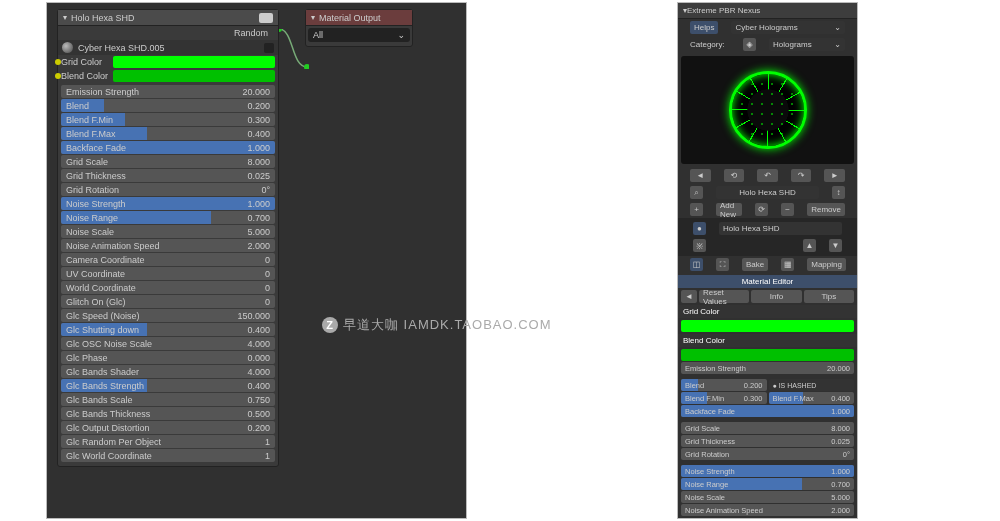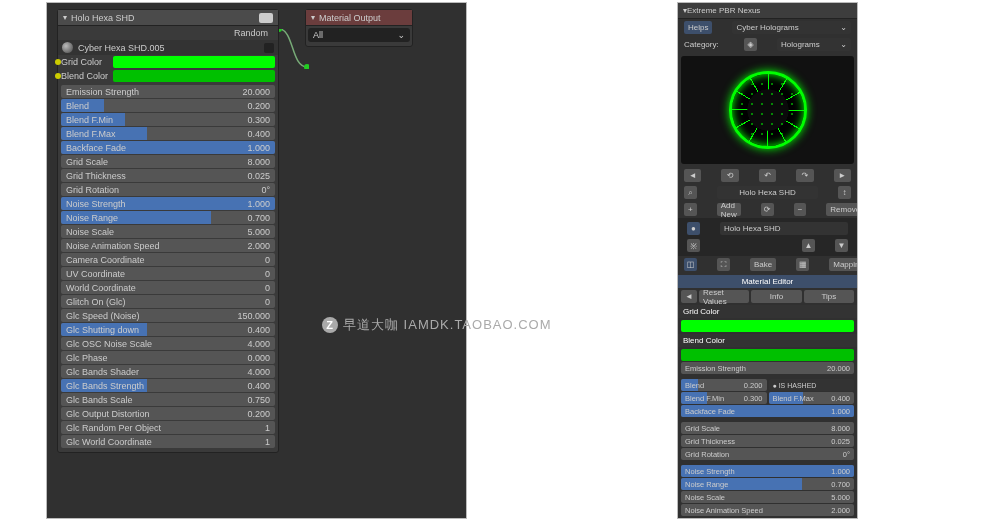--- a/index.html
+++ b/index.html
@@ -29,21 +29,21 @@
   .prow .nm{position:relative;padding-left:5px;flex:1;z-index:2;}
   .prow .vl{position:relative;padding-right:5px;z-index:2;}
   .out-body{padding:2px;}
   .out-sel{background:#222;border-radius:3px;display:flex;align-items:center;height:14px;padding:0 5px;margin-bottom:2px;}
   .osock{position:relative;display:flex;align-items:center;height:15px;padding-left:8px;}
   .osock .od{position:absolute;left:-3px;width:6px;height:6px;border-radius:50%;border:1px solid #222;}
   .wire{position:absolute;left:232px;top:26px;}
   
   .rpanel{position:absolute;inset:0;overflow:hidden;font-size:8px;}
   .rp-head{background:#3d3d3d;padding:3px 5px;display:flex;align-items:center;border-bottom:1px solid #222;}
-  .rrow{display:flex;align-items:center;padding:2px 6px;gap:20px;}
+  .rrow{display:flex;align-items:center;padding:2px 12px;gap:13px;}
   .rbtn{background:#555;border-radius:2px;height:13px;display:flex;align-items:center;justify-content:center;padding:0 4px;}
   .rsel{background:#333;border-radius:2px;height:13px;flex:1;display:flex;align-items:center;padding:0 4px;justify-content:space-between;}
   .preview{height:108px;margin:3px;background:#111;border-radius:3px;display:flex;align-items:center;justify-content:center;position:relative;}
   .holo{width:78px;height:78px;border-radius:50%;border:3px solid #0f0;box-shadow:0 0 10px #0f0,inset 0 0 8px #0f0;position:relative;background:
     radial-gradient(circle,#0a0a0a 40%,transparent 41%),
     repeating-conic-gradient(from 0deg,#0f0 0deg 2deg,transparent 2deg 30deg);
     background-color:#000;}
   .holo::after{content:"";position:absolute;inset:5px;border-radius:50%;
     background-image:radial-gradient(#0f0 1px,transparent 1.5px);background-size:10px 10px;opacity:.5;}
   .rdark{background:#262626;padding:2px 3px;}
@@ -197,20 +197,25 @@
   <span class="nm">Glc Bands Strength</span>
   <span class="vl">0.400</span>
         </div>
         <div class="prow">
   <span class="fill" style="width:0%"></span>
   <span class="nm">Glc Bands Scale</span>
   <span class="vl">0.750</span>
         </div>
         <div class="prow">
   <span class="fill" style="width:0%"></span>
+  <span class="nm">Glc Bands Thickness</span>
+  <span class="vl">0.500</span>
+        </div>
+        <div class="prow">
+  <span class="fill" style="width:0%"></span>
   <span class="nm">Glc Output Distortion</span>
   <span class="vl">0.200</span>
         </div>
         <div class="prow">
   <span class="fill" style="width:0%"></span>
   <span class="nm">Glc Random Per Object</span>
   <span class="vl">1</span>
         </div>
         <div class="prow">
   <span class="fill" style="width:0%"></span>

